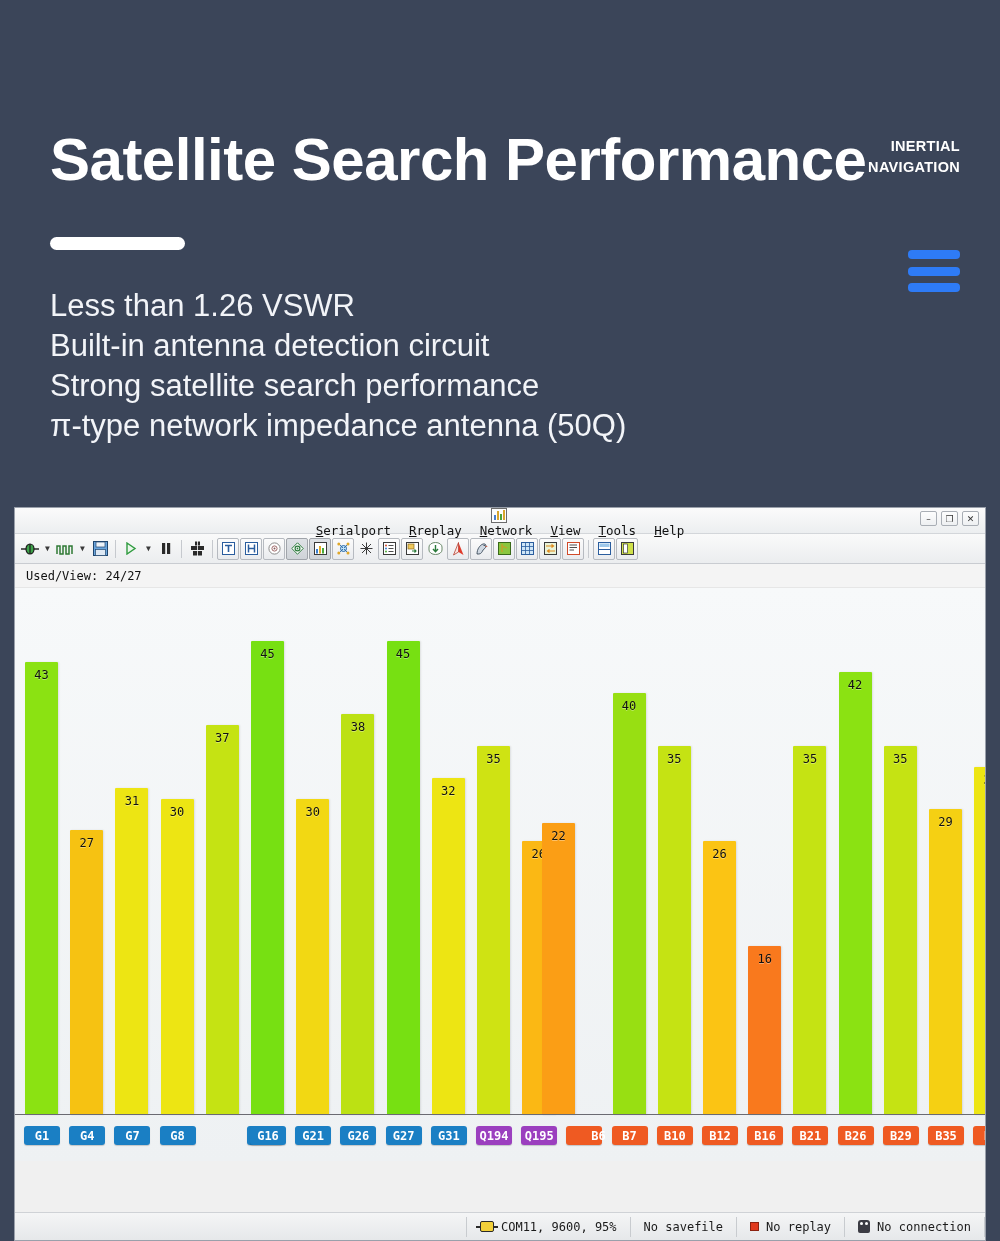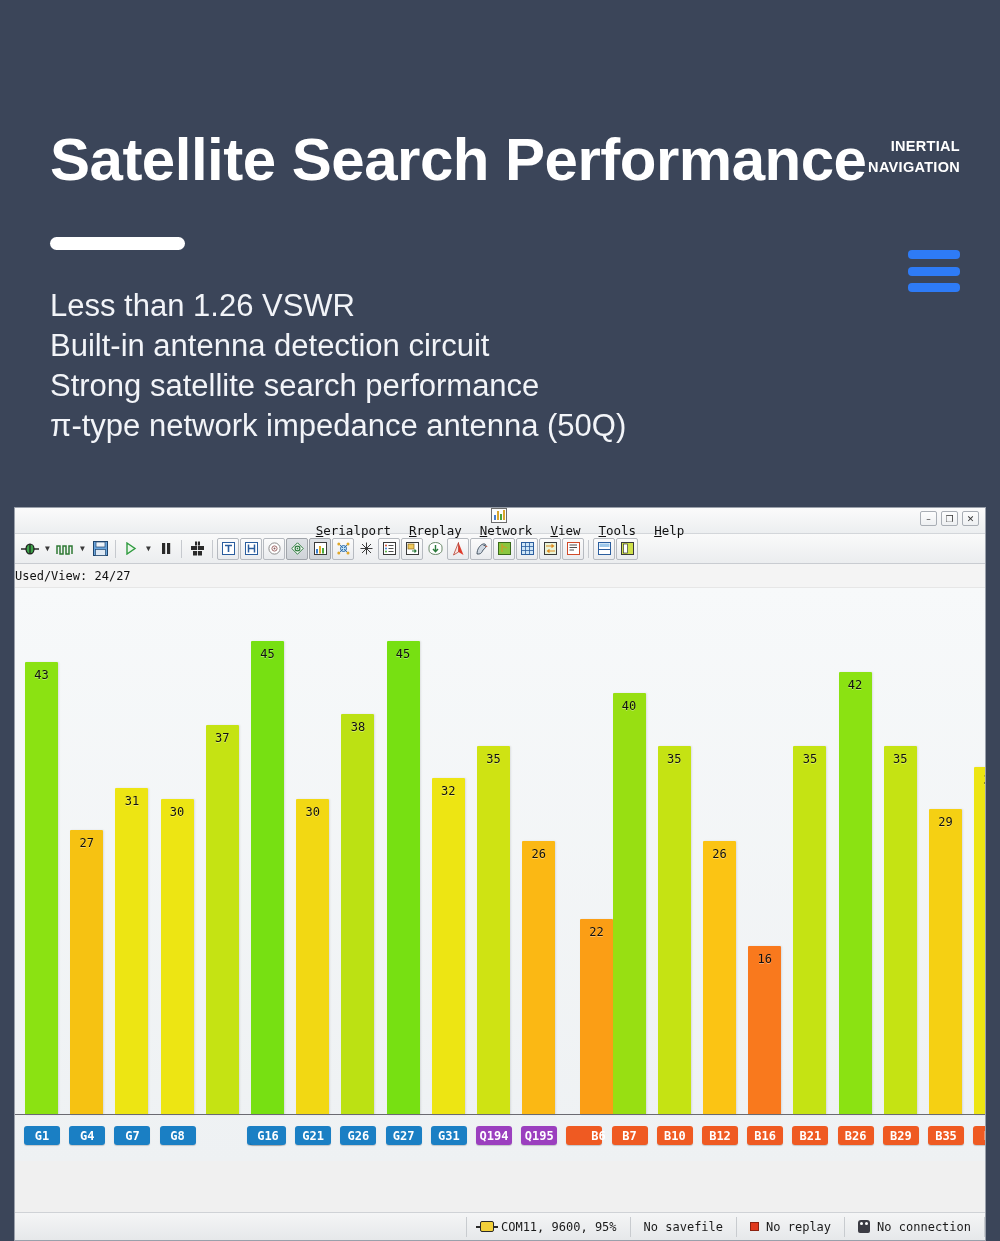--- a/index.html
+++ b/index.html
@@ -91,21 +91,21 @@
   }
   .tb.sunken {
     border: 1px solid #a0a4aa; border-radius: 2px;
     background: linear-gradient(#dfe2e6,#cfd3d8);
   }
   .tb-sep { width: 1px; height: 18px; background: #c6c9ce; margin: 0 3px; }
   .tb-caret { width: 11px; height: 22px; display: flex; align-items: center; justify-content: center;
                font-size: 8px; color: #3a3a3a; }
 
   .usedview {
-    height: 24px; padding-left: 0; font-size: 12px; color: #111;
+    height: 24px; padding-left: 11px; font-size: 12px; color: #111;
     display: flex; align-items: center; background: #f4f4f4;
     border-bottom: 1px solid #e6e6e6;
   }
 
   
   .chart-wrap {
     position: relative; height: 573px;
     background: linear-gradient(180deg,#f7f9fa 0%, #eef1f3 100%);
     overflow: hidden;
   }
@@ -414,21 +414,21 @@
             </div>
             <div class="bar" style="left: 406.8px; height: 337px; background: linear-gradient(rgb(236, 228, 28) 0%, rgb(236, 228, 28) 55%, rgb(236, 228, 28) 100%); filter: saturate(1.05);">
               <div class="val">32</div>
             </div>
             <div class="bar" style="left: 452px; height: 369px; background: linear-gradient(rgb(207, 226, 28) 0%, rgb(207, 226, 28) 55%, rgb(207, 226, 28) 100%); filter: saturate(1.05);">
               <div class="val">35</div>
             </div>
             <div class="bar" style="left: 497.2px; height: 274px; background: linear-gradient(rgb(248, 184, 28) 0%, rgb(248, 184, 28) 55%, rgb(248, 184, 28) 100%); filter: saturate(1.05);">
               <div class="val">26</div>
             </div>
-            <div class="bar" style="left: 555px; height: 196px; background: linear-gradient(rgb(247, 158, 28) 0%, rgb(247, 158, 28) 55%, rgb(247, 158, 28) 100%); filter: saturate(1.05); margin-top: 12px;">
+            <div class="bar" style="left: 517px; height: 292px; background: linear-gradient(rgb(247, 158, 28) 0%, rgb(247, 158, 28) 55%, rgb(247, 158, 28) 100%); filter: saturate(1.05); margin-top: 12px;">
               <div class="val">22</div>
             </div>
             <div class="bar" style="left: 587.6px; height: 422px; background: linear-gradient(rgb(154, 222, 26) 0%, rgb(154, 222, 26) 55%, rgb(154, 222, 26) 100%); filter: saturate(1.05);">
               <div class="val">40</div>
             </div>
             <div class="bar" style="left: 632.8px; height: 369px; background: linear-gradient(rgb(197, 226, 28) 0%, rgb(197, 226, 28) 55%, rgb(197, 226, 28) 100%); filter: saturate(1.05);">
               <div class="val">35</div>
             </div>
             <div class="bar" style="left: 678px; height: 274px; background: linear-gradient(rgb(248, 196, 28) 0%, rgb(248, 196, 28) 55%, rgb(248, 196, 28) 100%); filter: saturate(1.05);">
               <div class="val">26</div>

